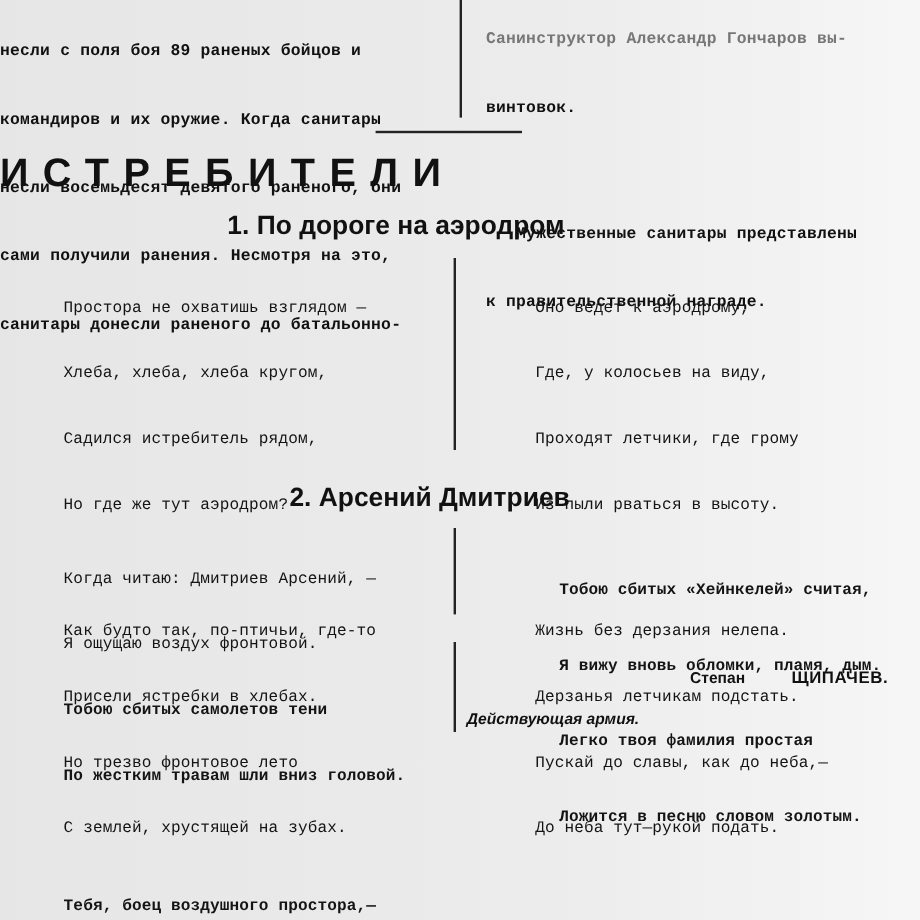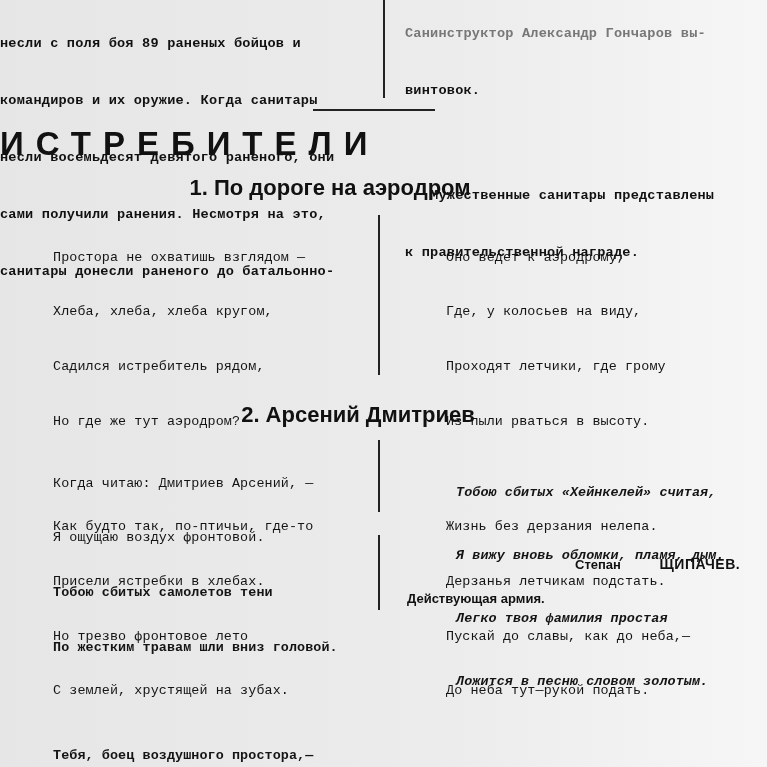--- a/index.html
+++ b/index.html
@@ -101,24 +101,24 @@
   <div>Тобою сбитых самолетов тени</div>
   <div>По жестким травам шли вниз головой.</div>
   <div style="height:16px;"></div>
   <div>Тебя, боец воздушного простора,—</div>
   
   
   
 </div>
 <div class="vrule" style="left:378px; top:440px; height:72px;"></div>
 <div class="vrule" style="left:378px; top:535px; height:75px;"></div>
-<div class="abs poem bold" style="left:420px; top:440px; line-height:21px;font-style:italic;">
+<div class="abs poem bold" style="left:430px; top:440px; line-height:21px;">
   <div>Тобою сбитых «Хейнкелей» считая,</div>
   <div>Я вижу вновь обломки, пламя, дым.</div>
   <div>Легко твоя фамилия простая</div>
   <div>Ложится в песню словом золотым.</div>
 </div>
 
 <div class="abs signature" style="left:575px; top:556px;">
   <span>Степан</span>
   <span style="font-size:14px; letter-spacing:0.5px;margin-left:35px;">ЩИПАЧЕВ.</span>
 </div>
-<div class="abs place" style="left:407px; top:591px;">Действующая армия.</div>
+<div class="abs place" style="left:389px; top:591px;font-style:italic;">Действующая армия.</div>
 
 </body></html>

